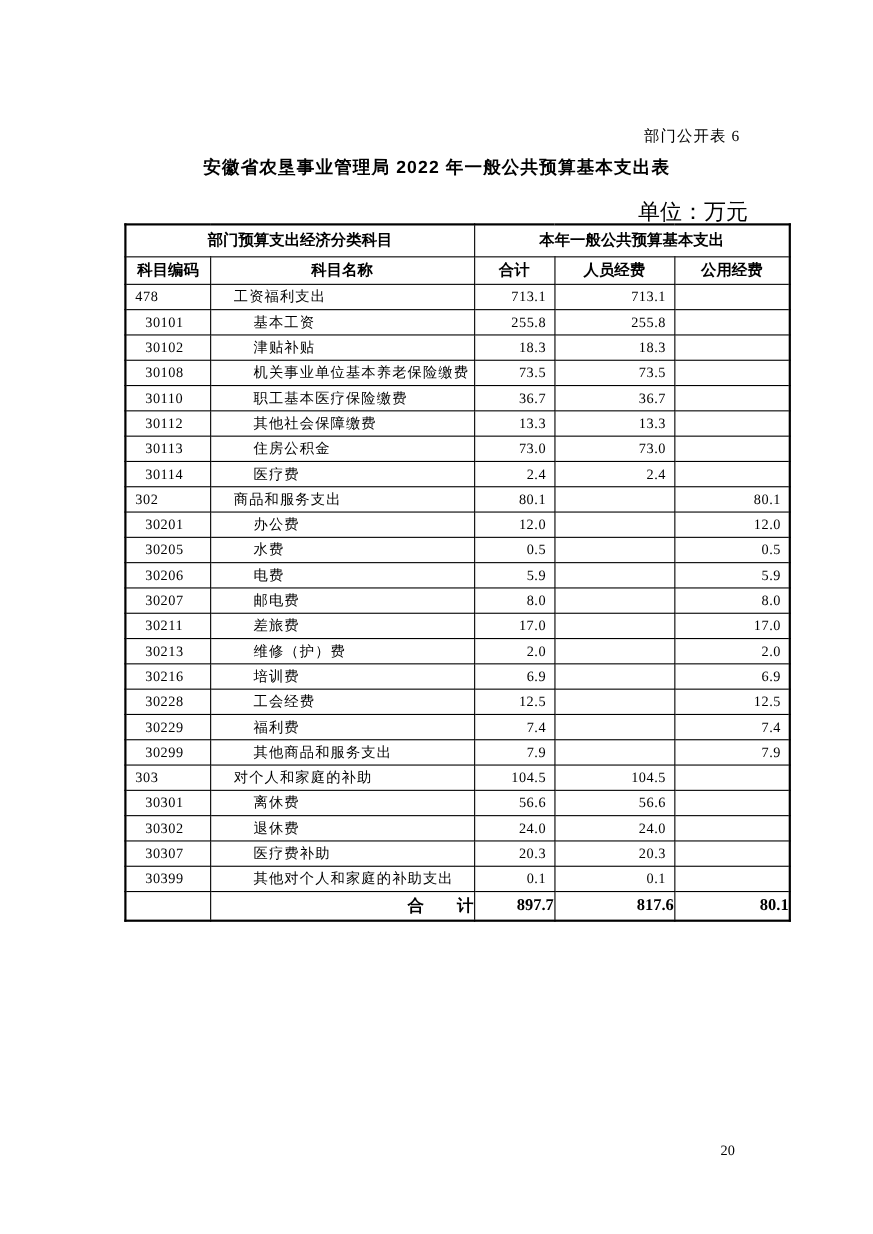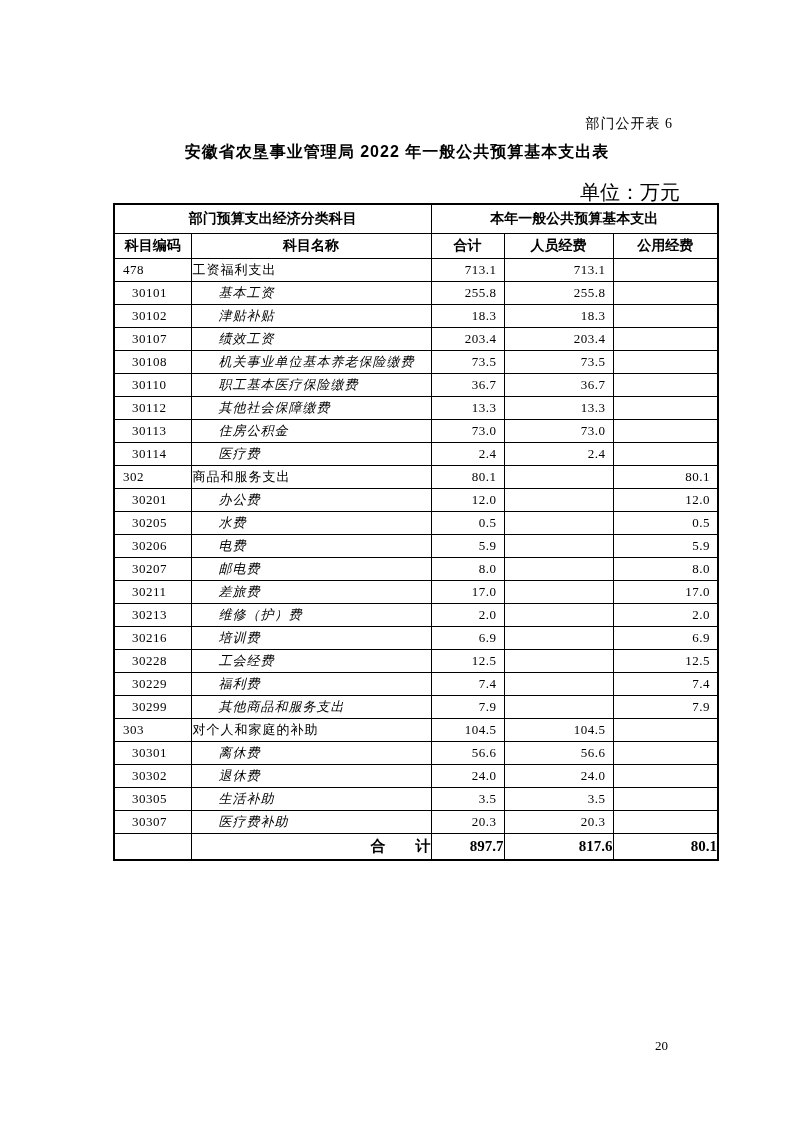--- a/index.html
+++ b/index.html
@@ -62,23 +62,23 @@
   .budget-table thead th {
     font-family: "Liberation Sans", "DejaVu Sans", sans-serif;
     font-weight: bold;
     font-size: 14px;
     text-align: center;
   }
   .budget-table thead tr.group-row th { height: 28px; margin-top: 36px; }
   .budget-table thead tr.col-row th { height: 24px; }
   .budget-table tbody td { height: 22px; letter-spacing: 0.5px; }
   .budget-table td.code { text-align: left; padding-left: 8px; }
-  .budget-table td.name { text-align: left; padding-left: 1px; letter-spacing: 1px; }
+  .budget-table td.name { text-align: left; padding-left: 21px; letter-spacing: 1px; }
   .budget-table tr.sub td.code { padding-left: 17px; }
-  .budget-table tr.sub td.name { padding-left: 27px; font-style: italic; }
+  .budget-table tr.sub td.name { padding-left: 39px; }
   .budget-table td.num { text-align: right; padding-right: 7px; }
   .budget-table tfoot td {
     height: 25px;
     font-weight: bold;
     text-align: right;
     font-size: 15px;
   }
   .budget-table tfoot td.total-label {
     font-family: "Liberation Sans", "DejaVu Sans", sans-serif;
     font-size: 15px;
@@ -137,27 +137,20 @@
     <td class="num"></td>
   </tr>
       <tr class="sub">
     <td class="code">30102</td>
     <td class="name">津贴补贴</td>
     <td class="num">18.3</td>
     <td class="num">18.3</td>
     <td class="num"></td>
   </tr>
       <tr class="sub">
-    <td class="code">30107</td>
-    <td class="name">绩效工资</td>
-    <td class="num">203.4</td>
-    <td class="num">203.4</td>
-    <td class="num"></td>
-  </tr>
-      <tr class="sub">
     <td class="code">30108</td>
     <td class="name">机关事业单位基本养老保险缴费</td>
     <td class="num">73.5</td>
     <td class="num">73.5</td>
     <td class="num"></td>
   </tr>
       <tr class="sub">
     <td class="code">30110</td>
     <td class="name">职工基本医疗保险缴费</td>
     <td class="num">36.7</td>
@@ -277,31 +270,31 @@
     <td class="num"></td>
   </tr>
       <tr class="sub">
     <td class="code">30302</td>
     <td class="name">退休费</td>
     <td class="num">24.0</td>
     <td class="num">24.0</td>
     <td class="num"></td>
   </tr>
       <tr class="sub">
-    <td class="code">30305</td>
-    <td class="name">生活补助</td>
-    <td class="num">3.5</td>
-    <td class="num">3.5</td>
-    <td class="num"></td>
-  </tr>
-      <tr class="sub">
     <td class="code">30307</td>
     <td class="name">医疗费补助</td>
     <td class="num">20.3</td>
     <td class="num">20.3</td>
+    <td class="num"></td>
+  </tr>
+      <tr class="sub">
+    <td class="code">30399</td>
+    <td class="name">其他对个人和家庭的补助支出</td>
+    <td class="num">0.1</td>
+    <td class="num">0.1</td>
     <td class="num"></td>
   </tr>
     </tbody>
   <tfoot>
     <tr>
       <td></td>
       <td class="total-label">合　　计</td>
       <td>897.7</td>
       <td>817.6</td>
       <td>80.1</td>

